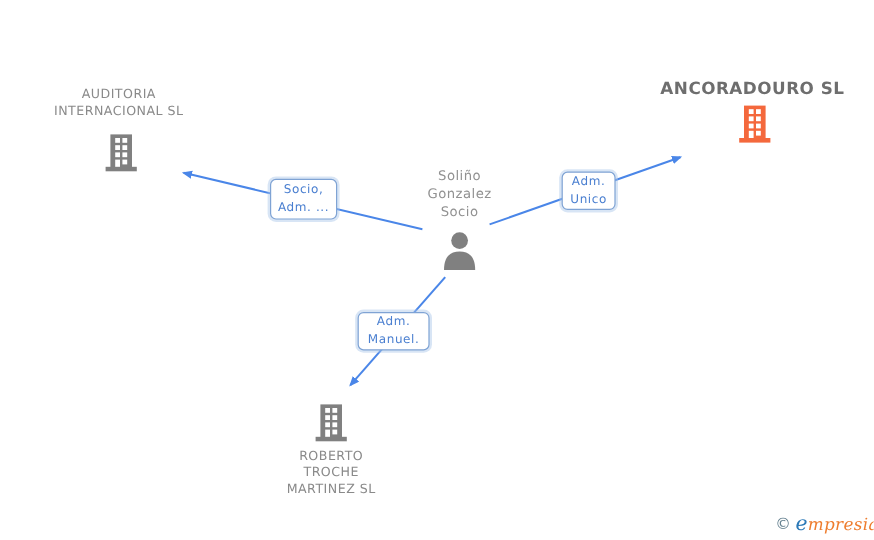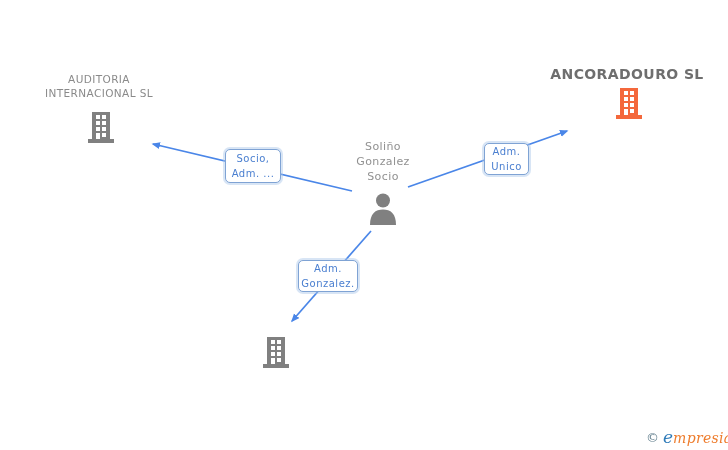--- a/index.html
+++ b/index.html
@@ -112,23 +112,24 @@
         <rect x="15" y="4" width="4" height="4"></rect>
         <rect x="9" y="10" width="4" height="4"></rect>
         <rect x="15" y="10" width="4" height="4"></rect>
         <rect x="9" y="16" width="4" height="4"></rect>
         <rect x="15" y="16" width="4" height="4"></rect>
         <rect x="9" y="22" width="4" height="6"></rect>
         <rect x="15" y="22" width="4" height="4"></rect>
       </g>
     </svg>
   </span>
+  <div class="node-label" style="left:231px;top:373px;width:90px;">ROBERTO TROCHE MARTINEZ SL</div>
 
   <div class="edge-label" style="left:225px;top:149px;width:56px;height:34px;">Socio, Adm. ...</div>
-  <div class="edge-label" style="left:484px;top:143px;width:45px;height:32px;">Adm. Unico</div>
-  <div class="edge-label" style="left:298px;top:260px;width:60px;height:32px;">Adm. Gonzalez.</div>
+  <div class="edge-label" style="left:468px;top:143px;width:45px;height:32px;">Adm. Unico</div>
+  <div class="edge-label" style="left:298px;top:260px;width:60px;height:32px;">Adm. Manuel.</div>
 
   <div class="watermark">
     <span class="copy">©</span>
     <span class="brand"><span class="initial">e</span><span class="rest">mpresia</span></span>
   </div>
 
 </div>
 
 </body></html>

